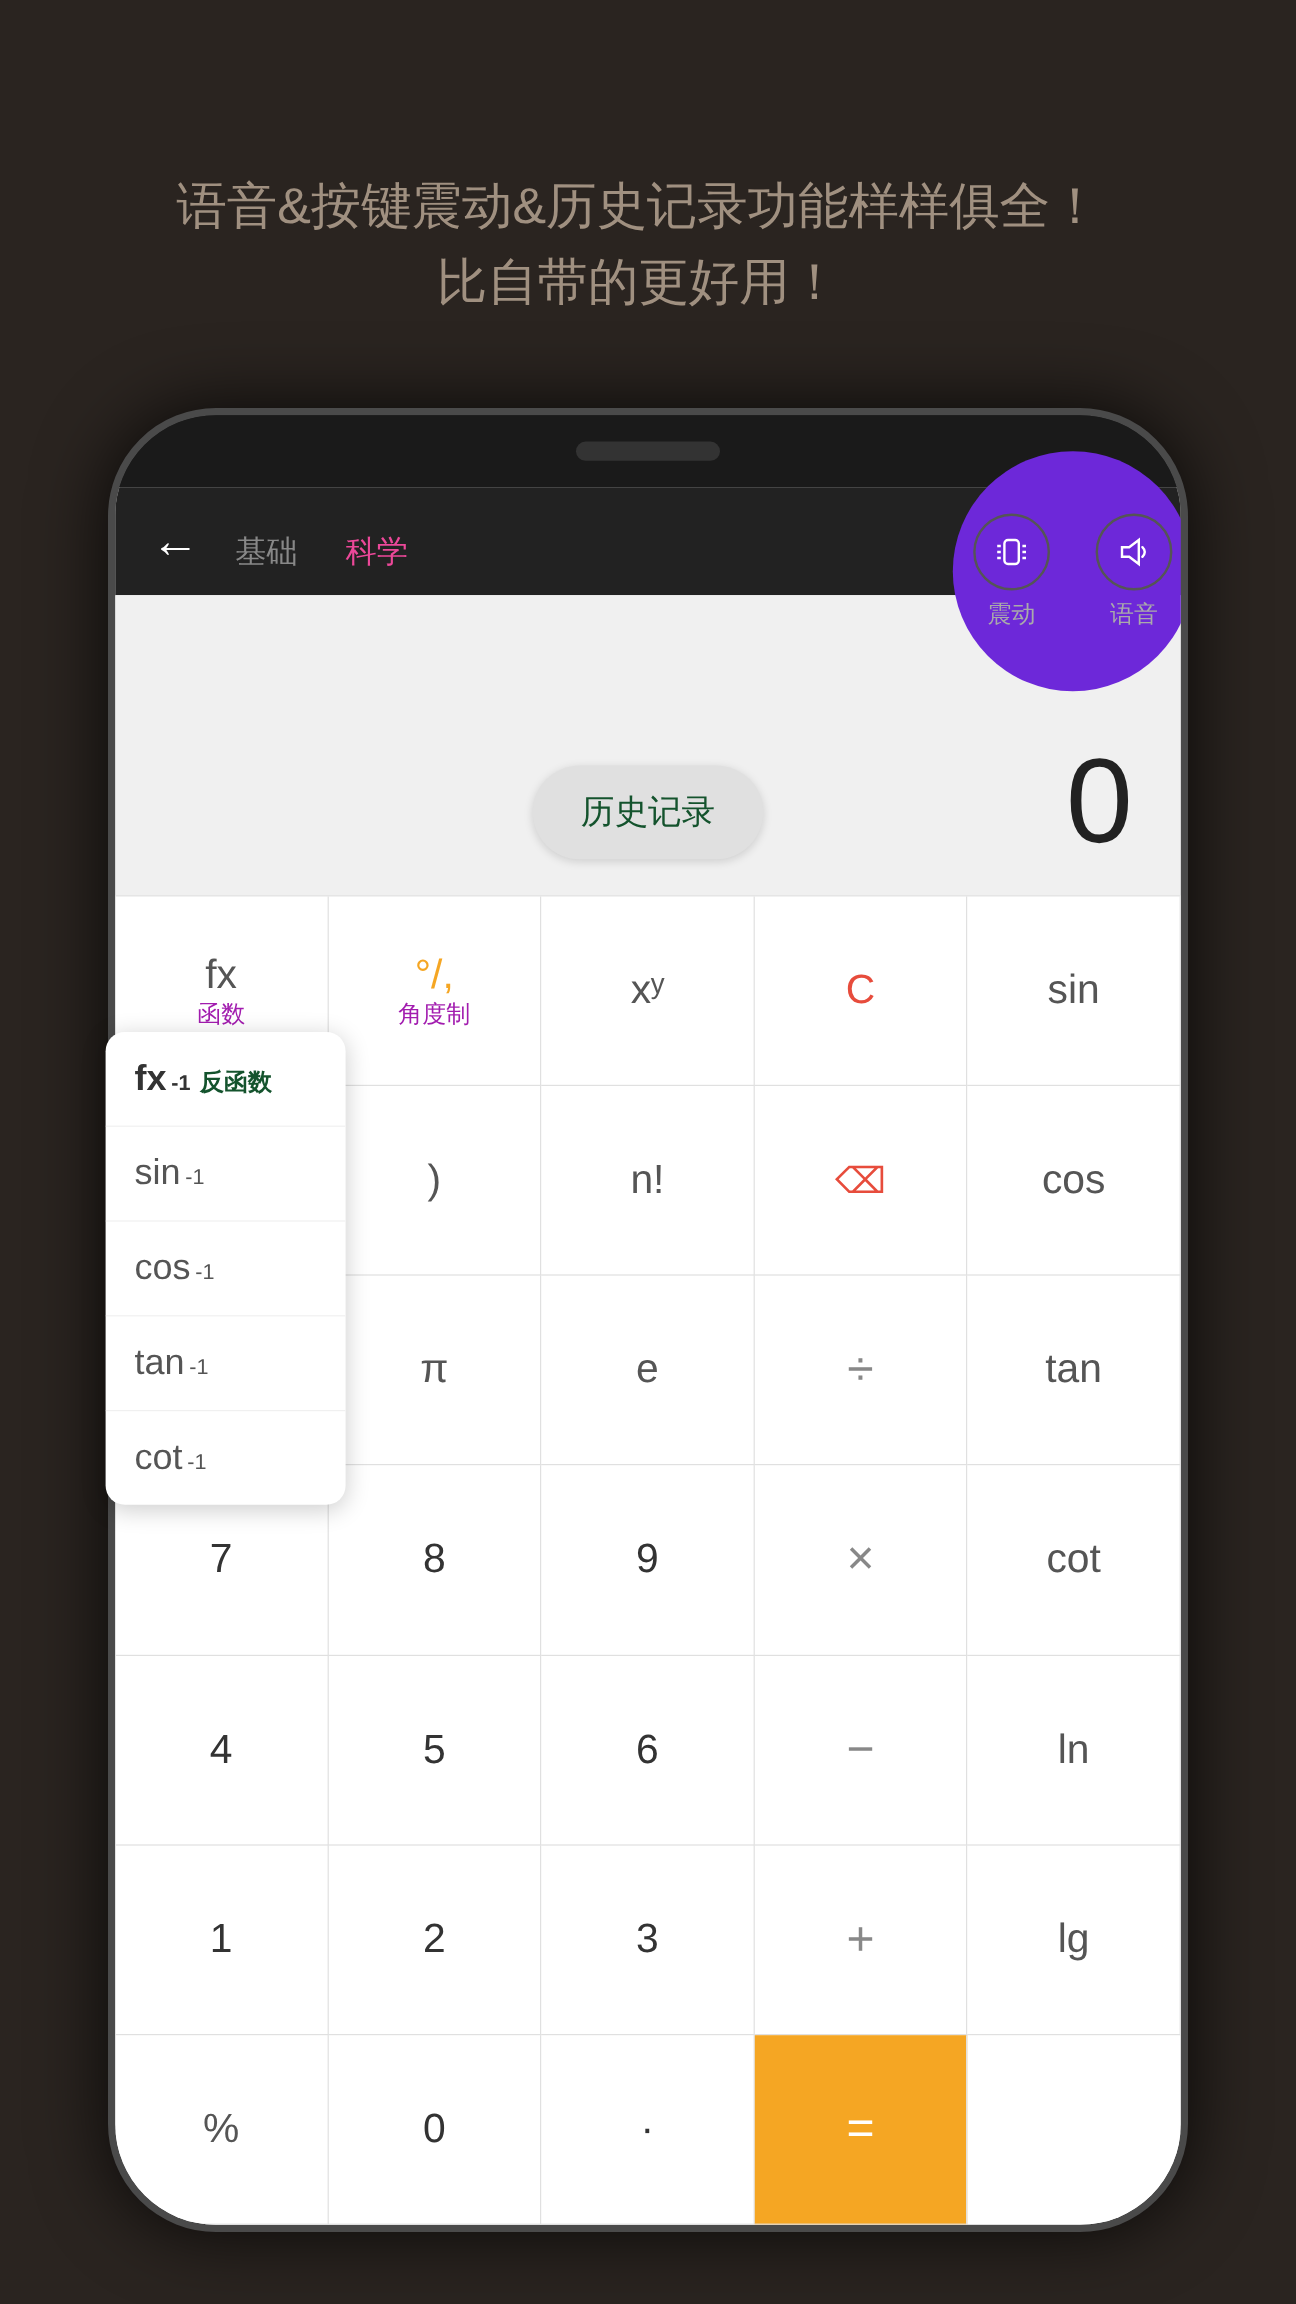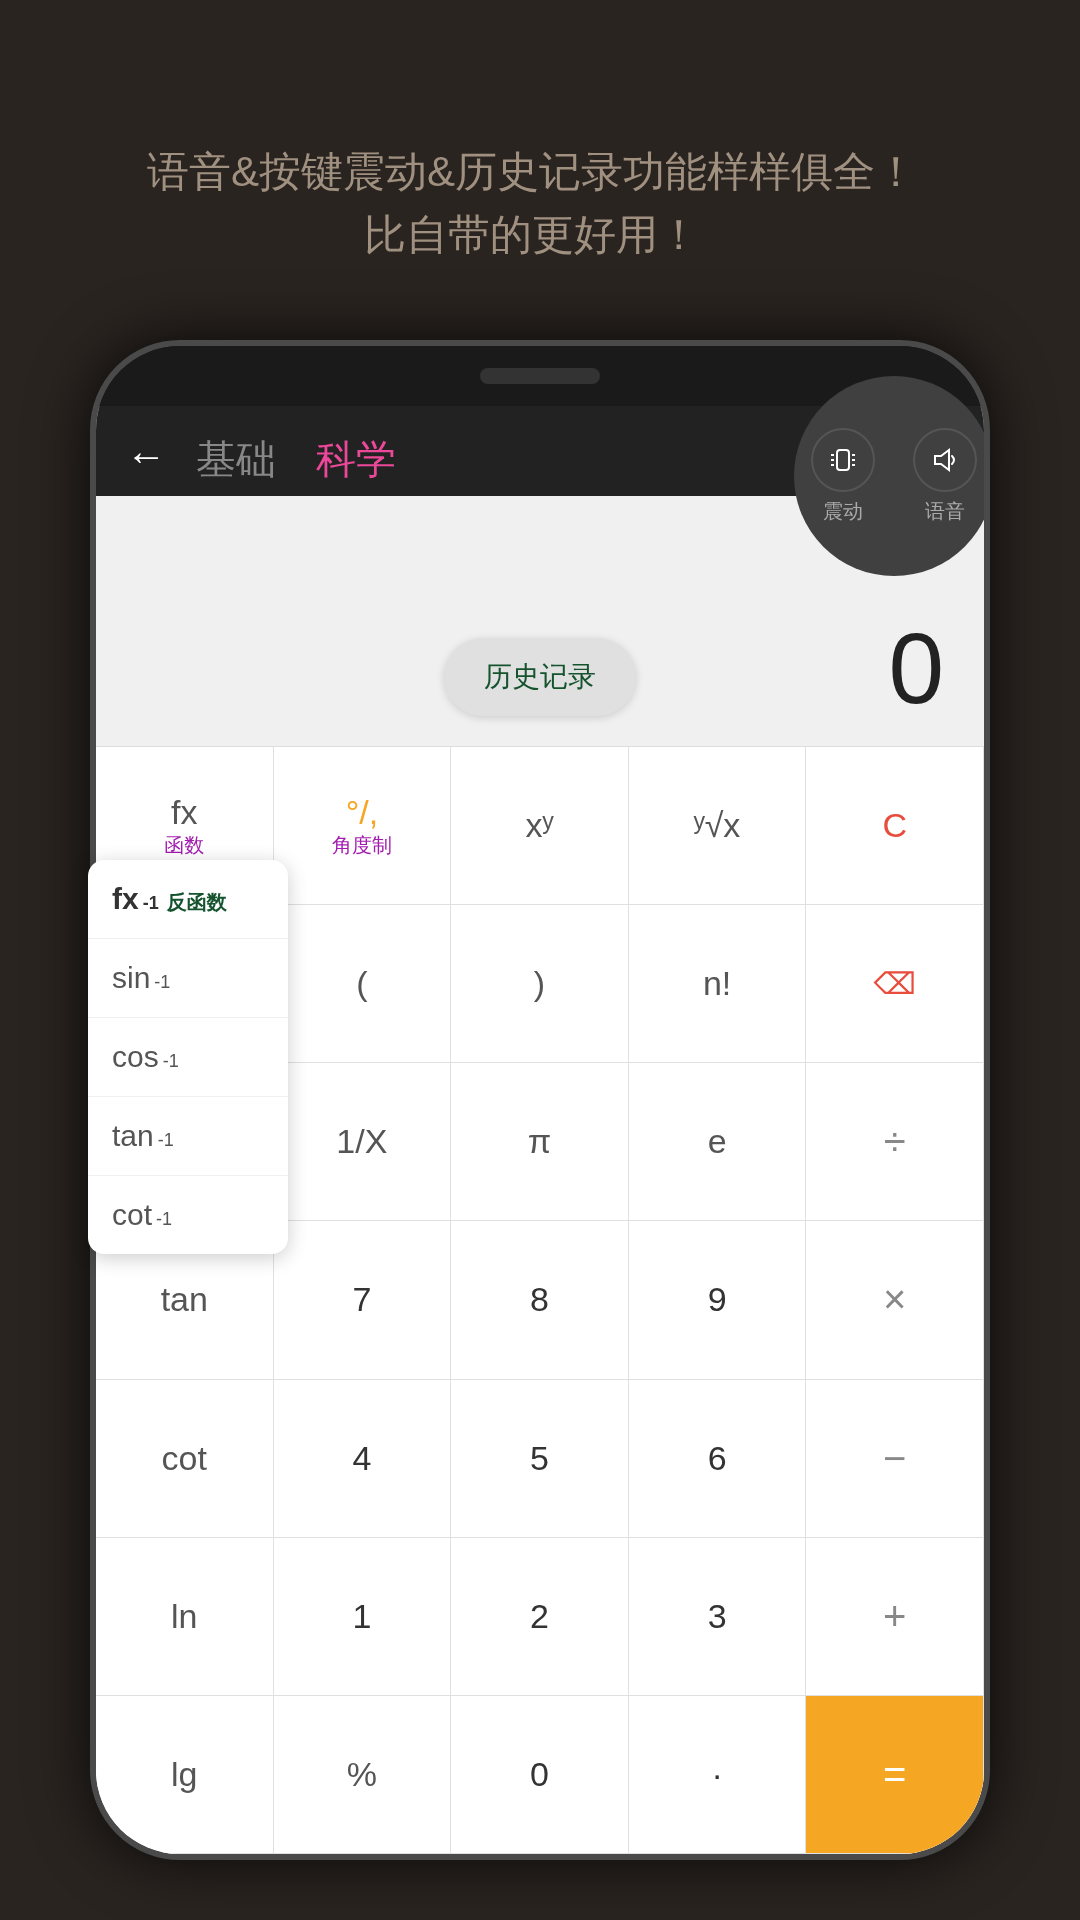--- a/index.html
+++ b/index.html
@@ -73,38 +73,38 @@
       position: relative;
     }
     .nav-back {
       color: #fff;
       font-size: 40px;
       margin-right: 30px;
       cursor: pointer;
     }
     .nav-tab {
       color: #888;
-      font-size: 40px;
+      font-size: 26px;
       margin-right: 40px;
       cursor: pointer;
       margin-top: 16px;
     }
     .nav-tab.active {
       color: #ec4899;
       font-weight: normal;
     }
 
     
     .nav-icons {
       position: absolute;
       right: -10px;
       top: -30px;
       width: 200px;
       height: 200px;
-      background: #404040;
+      background: #6d28d9;
       border-radius: 50%;
       display: flex;
       align-items: center;
       justify-content: center;
       gap: 38px;
       z-index: 10;
     }
     .nav-icon-btn {
       display: flex;
       flex-direction: column;
@@ -280,23 +280,20 @@
           <span>fx</span>
           <span class="key-sub">函数</span>
         </div>
         <div class="key key-deg">
           <span>°/,</span>
           <span class="key-sub">角度制</span>
         </div>
         <div class="key key-func">
           <span>xʸ</span>
         </div>
-        <div class="key key-func">
-          <span>ʸ√x</span>
-        </div>
         <div class="key key-clear">
           <span>C</span>
         </div>
         <div class="key key-func">
           <span>sin</span>
         </div>
         <div class="key key-func">
           <span>(</span>
         </div>
         <div class="key key-func">

